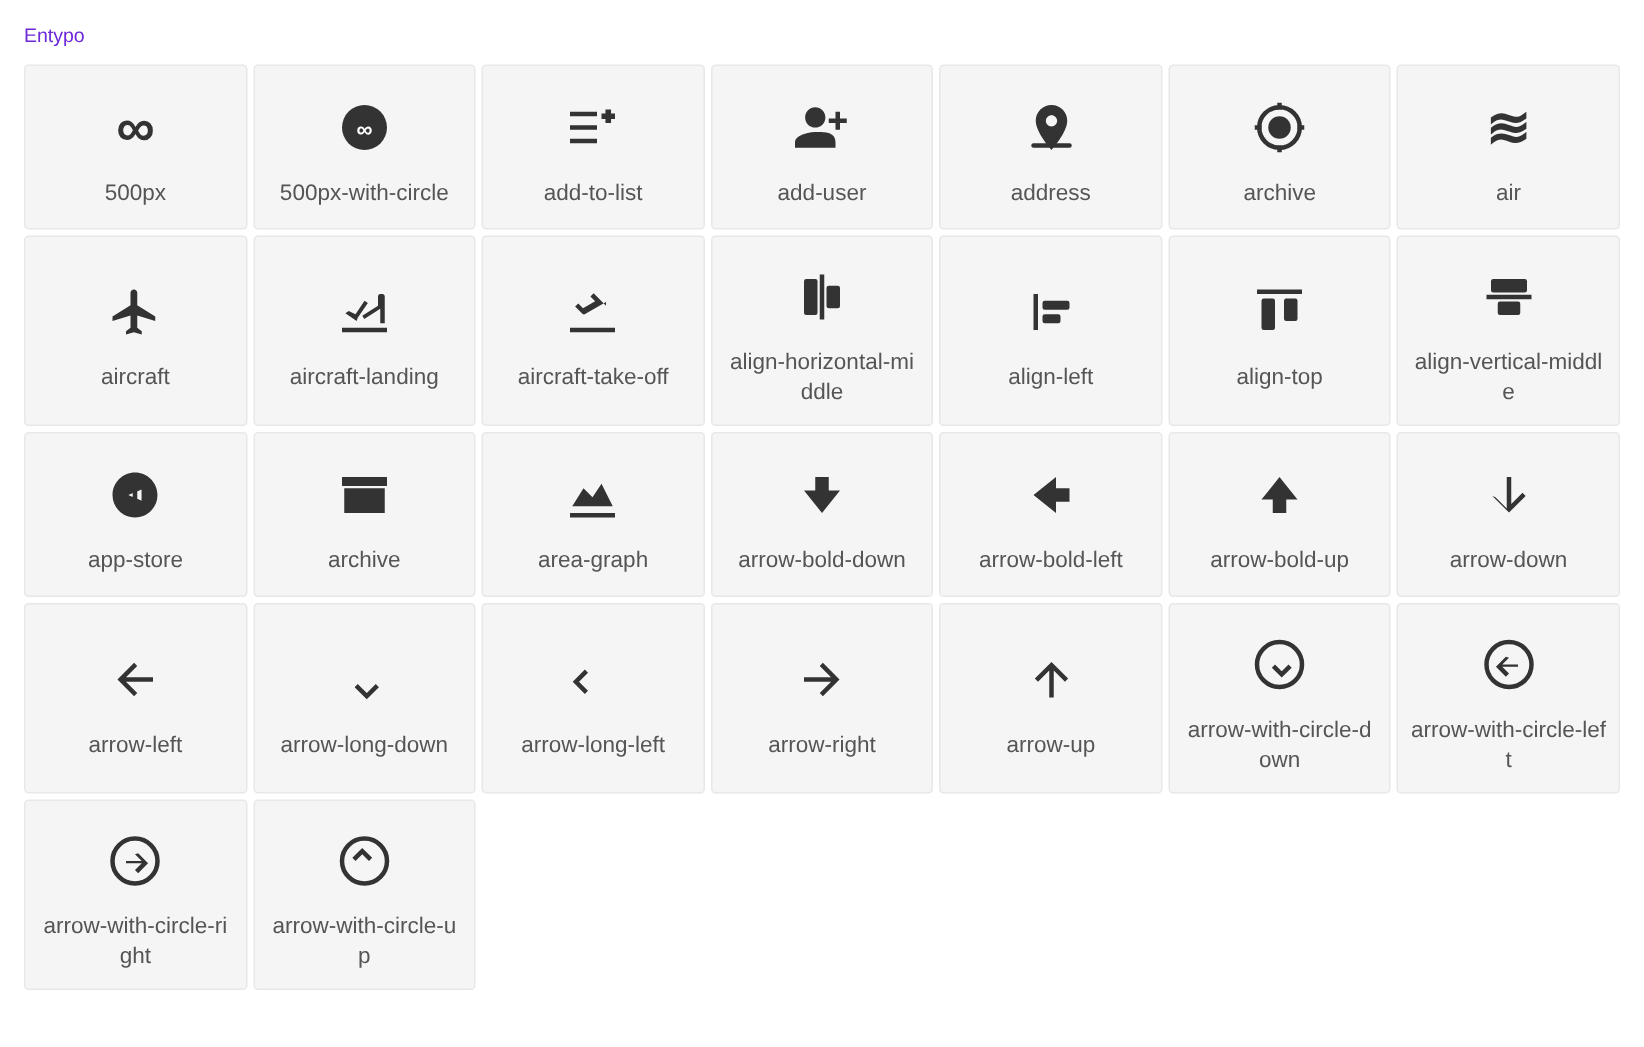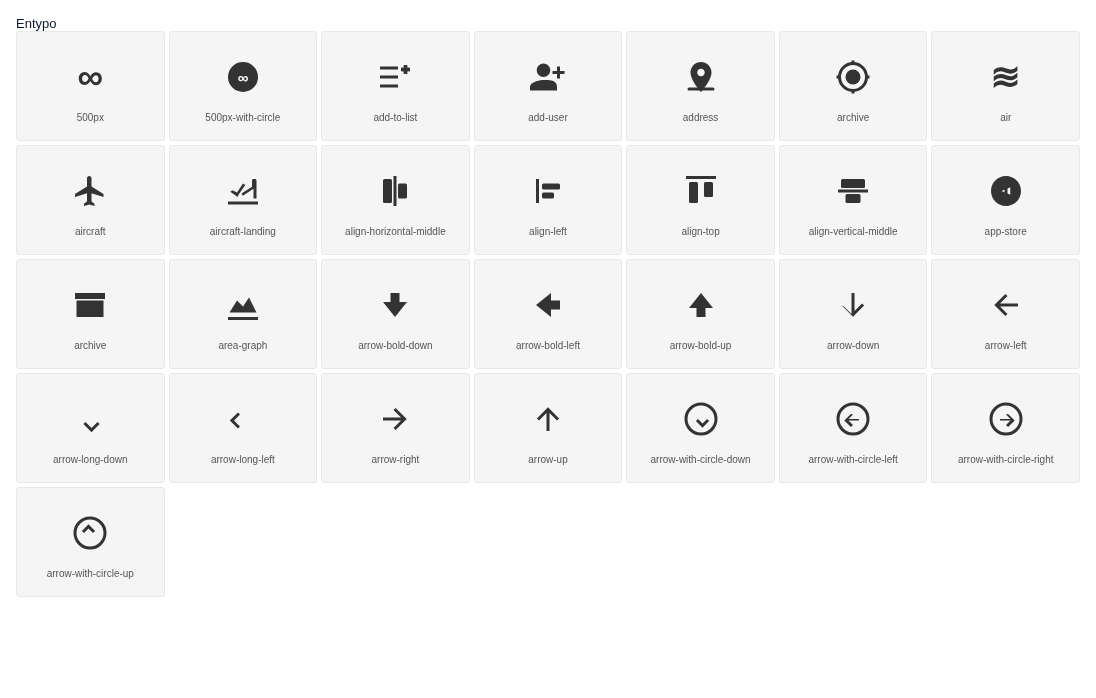--- a/index.html
+++ b/index.html
@@ -4,22 +4,22 @@
   <style>
     * { box-sizing: border-box; margin: 0; padding: 0; }
     body {
       font-family: Arial, sans-serif;
       background: #fff;
       color: #333;
       padding: 16px;
     }
     .page-title {
       font-size: 13px;
-      color: #0f172a;
-      margin-bottom: 0;
+      color: #6d28d9;
+      margin-bottom: 12px;
     }
     .icon-grid {
       display: grid;
       grid-template-columns: repeat(7, 1fr);
       gap: 4px;
     }
     .icon-cell {
       background: #f5f5f5;
       border: 1px solid #e8e8e8;
       border-radius: 3px;
@@ -34,21 +34,21 @@
     .icon-symbol {
       font-size: 36px;
       line-height: 1;
       margin-bottom: 10px;
       display: flex;
       align-items: center;
       justify-content: center;
       height: 48px;
     }
     .icon-label {
-      font-size: 10px;
+      font-size: 15px;
       color: #555;
       text-align: center;
       line-height: 1.3;
       word-break: break-all;
     }
     
     .icon-symbol svg {
       width: 36px;
       height: 36px;
     }
@@ -130,20 +130,28 @@
       <div class="icon-symbol">
         <svg viewBox="0 0 24 24" fill="currentColor">
           <path d="M2 19h20v2H2zm6.5-3l-5-3.5 1.5-1 3 1.5 4-6 1.5 1-4.5 6.5zM19 4c-.55 0-1 .45-1 1v4.17l-7 4.55.9 1.39 7.1-4.61V17h2V5c0-.55-.45-1-1-1z"></path>
         </svg>
       </div>
       <div class="icon-label">aircraft-landing</div>
     </div>
     <div class="icon-cell">
       <div class="icon-symbol">
         <svg viewBox="0 0 24 24" fill="currentColor">
+          <path d="M2 19h20v2H2zm16-9.83l-5.5-5.5-1.41 1.41 2.09 2.09-5.41 3.12-2.09-2.09L4.27 9.6l3.23 3.23c.39.39 1.02.39 1.41 0l9.27-5.35-.18-.31z"></path>
+        </svg>
+      </div>
+      <div class="icon-label">aircraft-take-off</div>
+    </div>
+    <div class="icon-cell">
+      <div class="icon-symbol">
+        <svg viewBox="0 0 24 24" fill="currentColor">
           <rect x="4" y="4" width="6" height="16" rx="1"></rect>
           <rect x="14" y="7" width="6" height="10" rx="1"></rect>
           <rect x="11" y="2" width="2" height="20"></rect>
         </svg>
       </div>
       <div class="icon-label">align-horizontal-middle</div>
     </div>
     <div class="icon-cell">
       <div class="icon-symbol">
         <svg viewBox="0 0 24 24" fill="currentColor">

